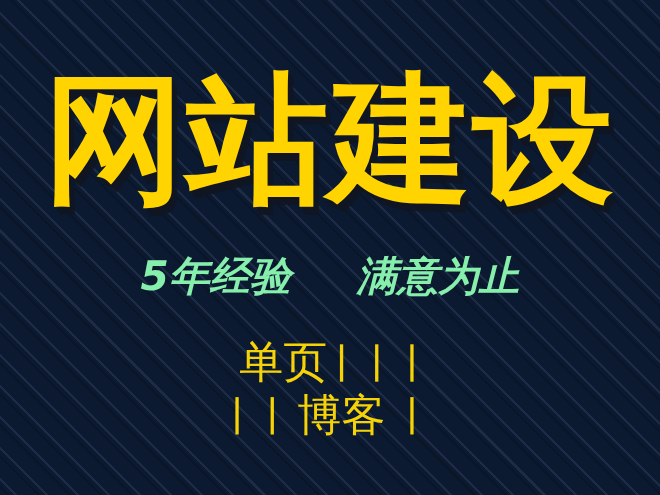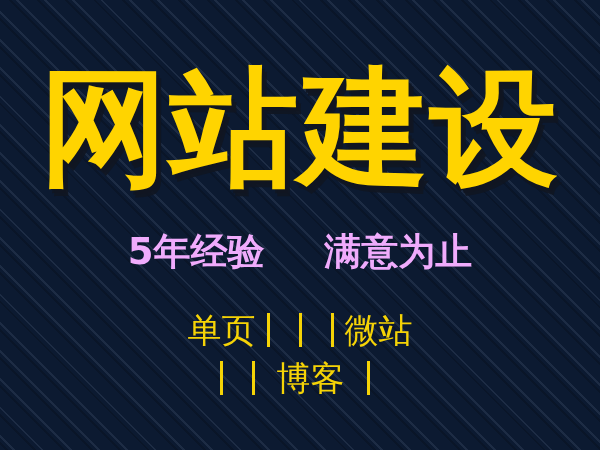--- a/index.html
+++ b/index.html
@@ -72,42 +72,43 @@
   
   .subtitle {
     position:absolute;
     left:0; right:0;
     top:233px;
     text-align:center;
     font-family:"DejaVu Sans", sans-serif;
     font-weight:700;
     font-size:37px;
     line-height:1.0;
-    color:#f0abfc;
+    color:#86efac;
     white-space:nowrap;
+    font-style:italic;
   }
   .subtitle .gap { display:inline-block; width:34px; }
 
   
   .services {
     position:absolute;
     left:0; right:0;
     top:306px;
   }
   .svc-row {
     display:flex;
     align-items:center;
     justify-content:center;
     height:48px;
     white-space:nowrap;
   }
   .svc-item {
     font-family:"DejaVu Sans", sans-serif;
     font-weight:400;
-    font-size:34px;
+    font-size:40px;
     line-height:1;
     color:#F5D306;
     padding:0 2px;
   }
   .svc-sep {
     display:inline-block;
     width:3px;
     height:34px;
     background:#F5D306;
     margin:0 13px;
@@ -134,21 +135,20 @@
       <span>满意为止</span>
     </div>
 
     <div class="services">
 
       <div class="svc-row">
         <span class="svc-item">单页</span>
         <span class="svc-sep tight"></span>
         <span class="svc-sep wide"></span>
         <span class="svc-sep tight"></span>
-        <span class="svc-item">微站</span>
       </div>
 
       <div class="svc-row">
         <span class="svc-sep tight"></span>
         <span class="svc-sep wide"></span>
         <span class="svc-item">博客</span>
         <span class="svc-sep wide"></span>
       </div>
 
     </div>

